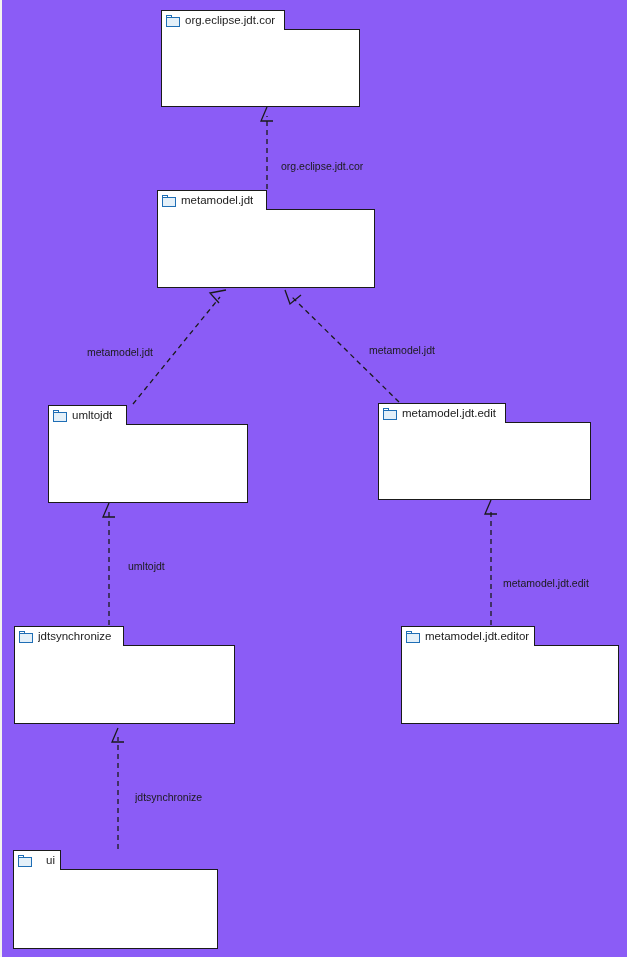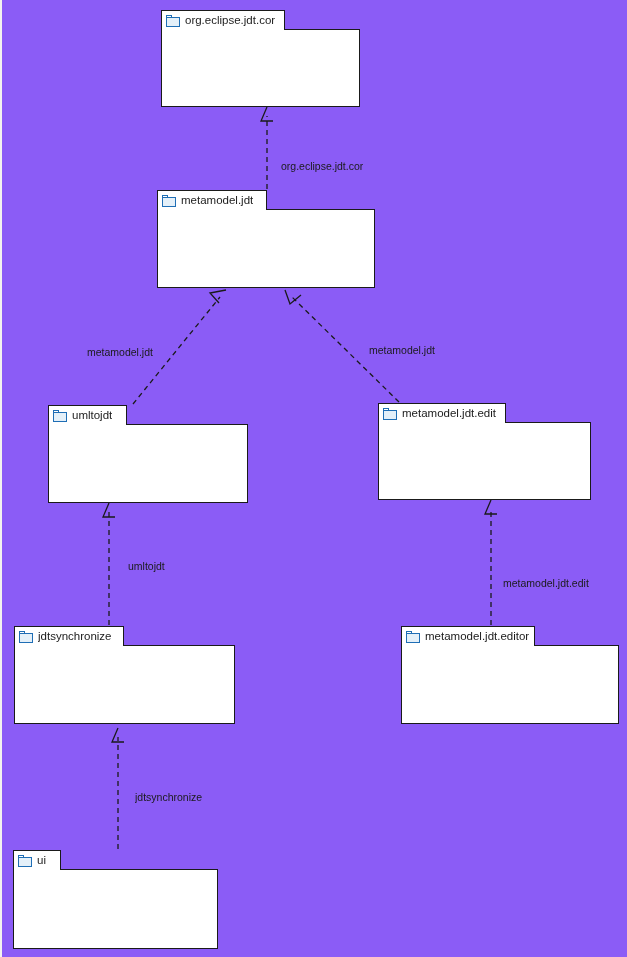--- a/index.html
+++ b/index.html
@@ -207,21 +207,21 @@
         <div class="pkg-tab" style="width: 134px; justify-content: space-between;">
           <span class="folder-icon">
             <span class="tabtop"></span>
             <span class="body"></span>
           </span>
           <span class="label">metamodel.jdt.editor</span>
         </div>
       </div>
       <div class="pkg" style="left: 13px; top: 850px; width: 205px; height: 99px;">
         <div class="pkg-body" style="width: 205px; height: 80px;"></div>
-        <div class="pkg-tab" style="width: 48px;">
+        <div class="pkg-tab" style="width: 48px; gap: 9px;">
           <span class="folder-icon">
             <span class="tabtop"></span>
             <span class="body"></span>
           </span>
           <span class="label">ui</span>
         </div>
       </div>
     </div>
   <div id="labels-layer">
       <div class="edge-label" style="left: 281px; top: 160px;">org.eclipse.jdt.cor</div>

